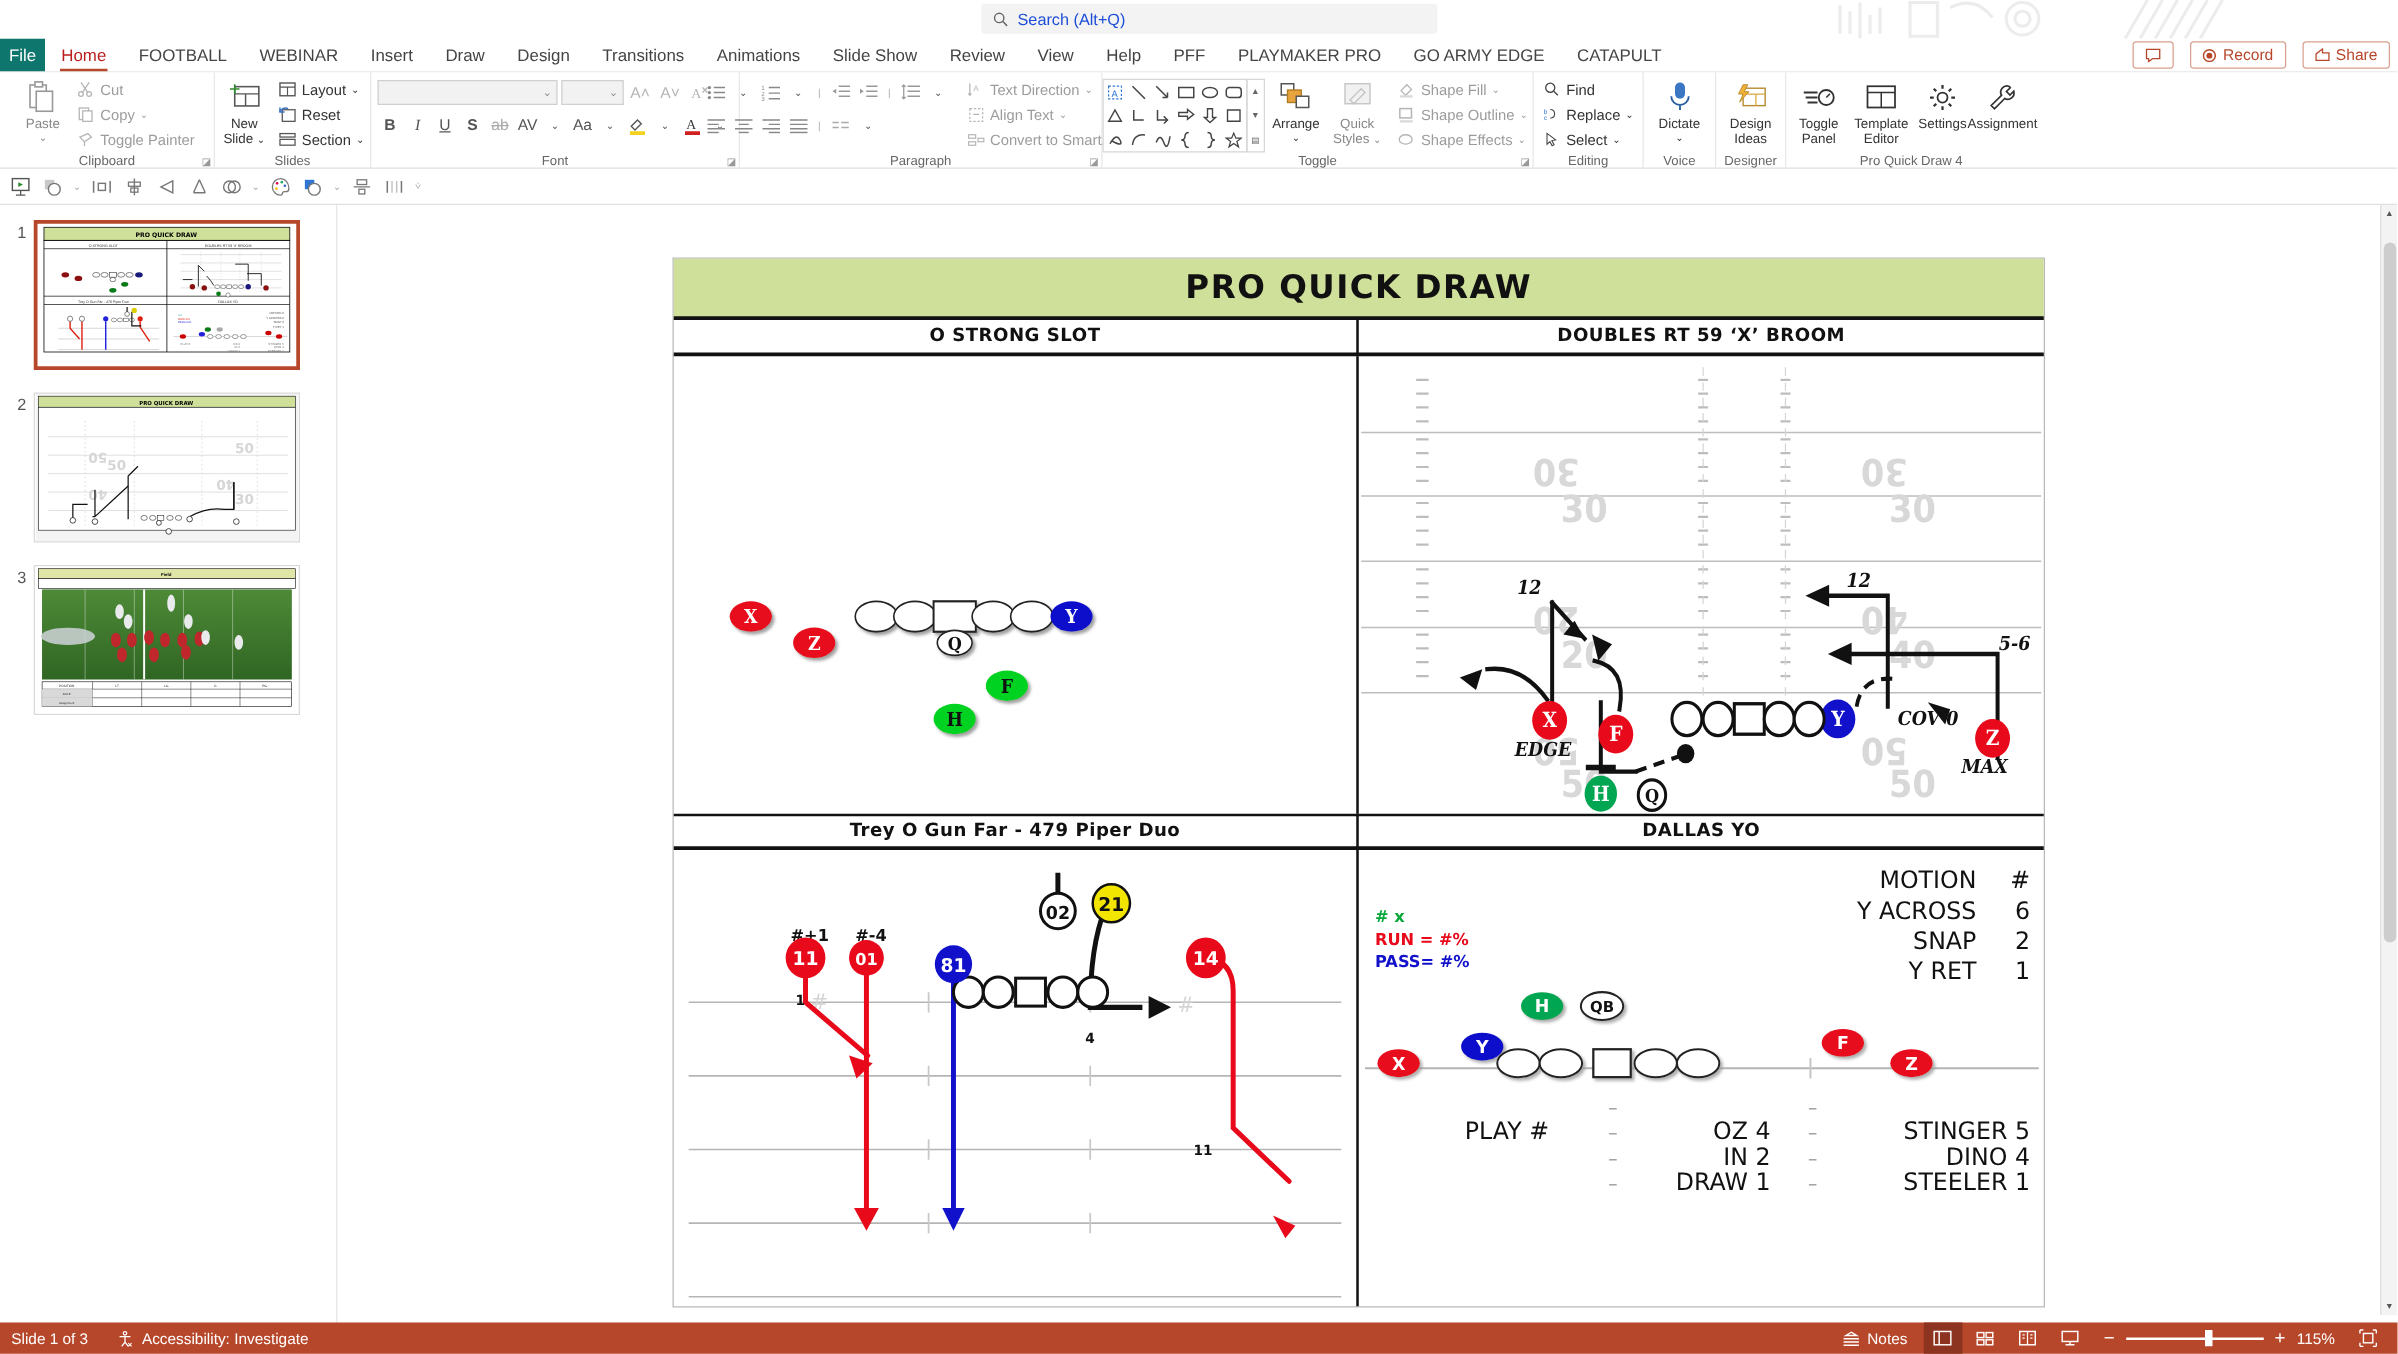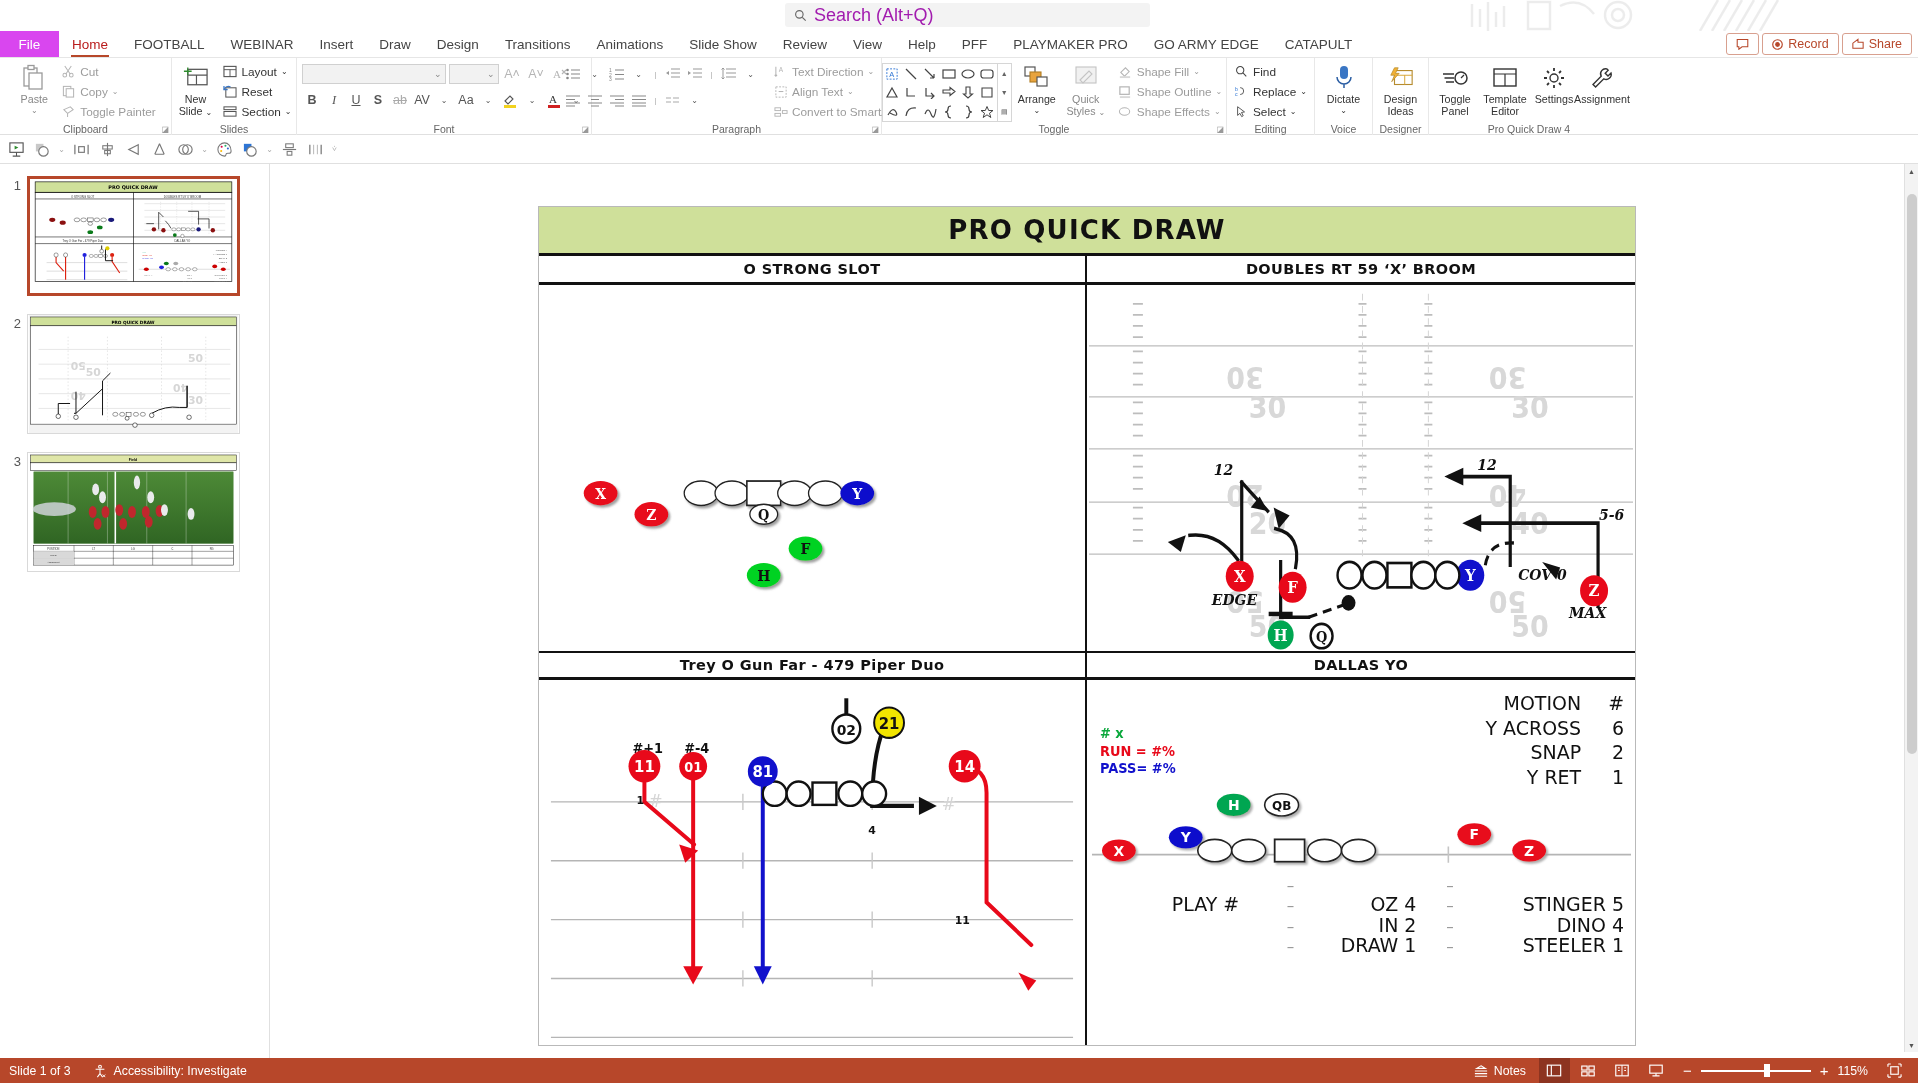--- a/index.html
+++ b/index.html
@@ -3,41 +3,41 @@
 <meta charset="utf-8">
 <style>
   * { box-sizing: border-box; margin:0; padding:0; }
   html,body { width:1918px; height:1083px; overflow:hidden; background:#fff;
     font-family:"Liberation Sans", sans-serif; -webkit-font-smoothing:antialiased; }
 
   
   .titlebar { position:relative; height:31px; background:#fff; display:flex; align-items:center; }
   .tb-search { position:absolute; left:785px; top:3px; width:365px; height:24px;
     background:#f3f3f3; border-radius:3px; display:flex; align-items:center; gap:7px;
-    padding:0 9px; color:#a21caf; font-size:18px; }
+    padding:0 9px; color:#1d4ed8; font-size:13px; }
   .tb-title { position:absolute; left:0; right:0; text-align:center; font-size:13px; color:#595959; }
   .tb-title .chev { font-size:10px; color:#888; margin-left:5px; }
   .tb-right { position:absolute; right:6px; top:0; height:31px; display:flex; align-items:center; gap:14px; }
   .tb-user { font-size:13px; color:#9b9b9b; }
   .avatar { width:23px; height:23px; border-radius:50%; background:#6b6b6b; color:#fff;
     font-size:10.5px; display:flex; align-items:center; justify-content:center; letter-spacing:.3px;}
   .wbtn { width:30px; height:31px; display:flex; align-items:center; justify-content:center;
     color:#9b9b9b; font-size:13px; }
   .deco { position:absolute; right:120px; top:0; width:330px; height:31px; opacity:.13; pointer-events:none; }
 
   
   .tabrow { position:relative; height:27px; background:#fff; display:flex; align-items:stretch;
     border-bottom:1px solid #e6e6e6; }
-  .filetab { background:#d946ef; color:#fff; font-size:13.5px; width:59px;
+  .filetab { background:#0f766e; color:#fff; font-size:13.5px; width:36px;
     display:flex; align-items:center; justify-content:center; }
   .tab { font-size:13.5px; color:#444; padding:0 13px; display:flex; align-items:center;
     position:relative; white-space:nowrap; }
   .tab.active { color:#b91c1c; }
   .tab.active:after { content:""; position:absolute; left:12px; right:12px; bottom:0; height:2.5px; background:#b7472a; }
-  .tabrow-right { position:absolute; right:6px; top:2px; display:flex; gap:3px; align-items:center; }
+  .tabrow-right { position:absolute; right:6px; top:2px; display:flex; gap:13px; align-items:center; }
   .obtn { border:1px solid #d8a08f; border-radius:3px; height:22px; padding:0 9px;
     display:flex; align-items:center; gap:5px; font-size:12.5px; color:#b7472a; background:#fff; }
 
   
   .ribbon { position:relative; height:77px; background:#fff; display:flex; align-items:flex-start;
     border-bottom:1px solid #e0e0e0; }
   .rgroup { position:relative; height:77px; display:flex; flex-direction:column; align-items:center;
     border-right:1px solid #e8e8e8; padding:2px 4px 0 4px; }
   .rgroup .glabel { position:absolute; bottom:0px; font-size:10.5px; color:#666; width:100%; text-align:center;}
   .gbody { display:flex; align-items:flex-start; height:62px; }

